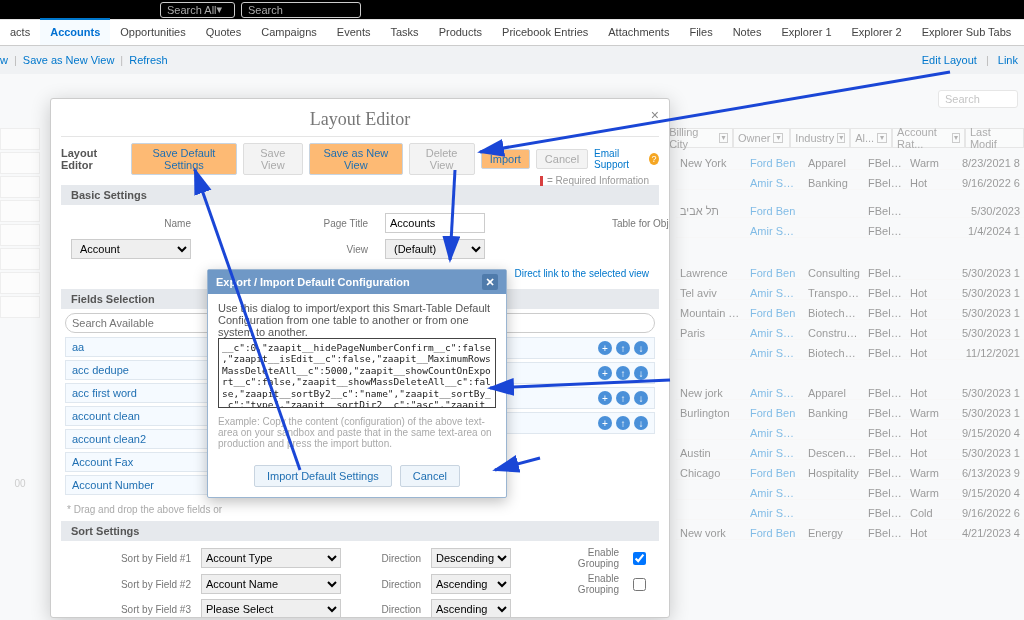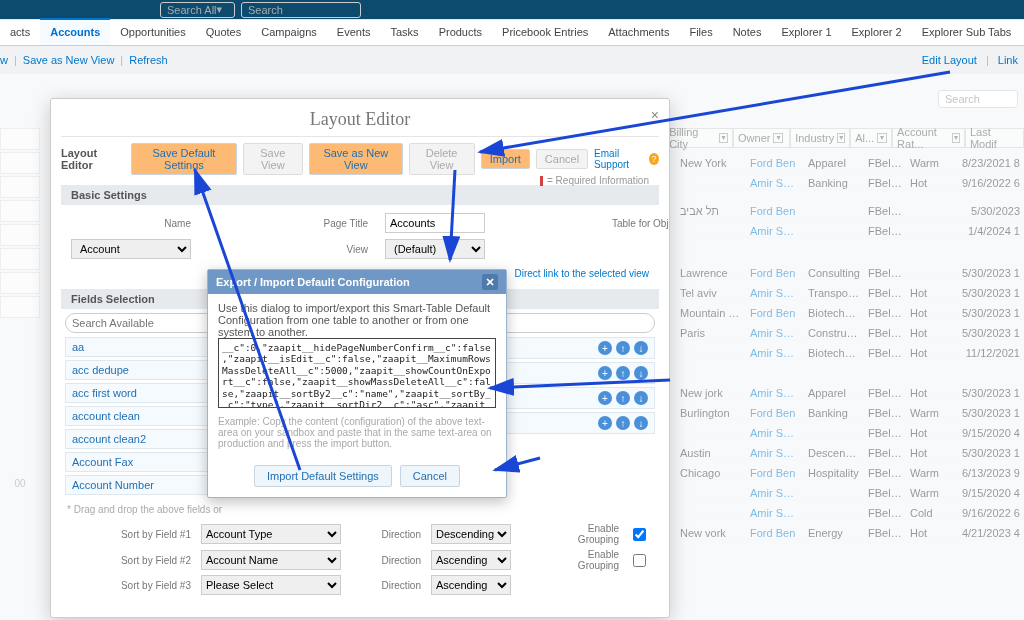--- a/index.html
+++ b/index.html
@@ -10,21 +10,21 @@
     color: #333;
     background: #f0f2f4;
     overflow: hidden;
     width: 1024px;
     height: 620px;
     position: relative;
   }
   
   .search-strip {
     position: absolute; left:0; top:0; right:0; height:20px;
-    background:#0c4a6e; border-bottom:1px solid #e5e5e5;
+    background:#000000; border-bottom:1px solid #e5e5e5;
     display:flex; align-items:center; padding-left:160px; gap:6px;
   }
   .search-strip .box { border:1px solid #ccc; border-radius:3px; height:16px; font-size:11px; color:#aaa; display:flex; align-items:center; padding:0 6px; }
   .search-strip .box1 { width:75px; }
   .search-strip .box2 { width:120px; }
   
   .tab-bar {
     position:absolute; left:0; top:20px; right:0; height:26px;
     background:#fff; border-bottom:1px solid #ccc;
     display:flex; align-items:flex-end; padding-left:0;
@@ -453,20 +453,21 @@
         <span class="actions">
             <span class="act">+</span>
             <span class="act">↑</span>
             <span class="act">↓</span>
           </span>
       </div>
     </div>
   </div>
   <div class="dragnote">* Drag and drop the above fields or</div>
 
+  <div class="section-bar">Sort Settings</div>
   <div class="sort-grid">
     <label>Sort by Field #1</label>
     <select><option>Account Type</option></select>
     <label>Direction</label>
     <select><option>Descending</option></select>
     <span></span>
     <label style="text-align:right">Enable Grouping</label>
     <input type="checkbox" checked="" class="cb" style="">
 
     <label>Sort by Field #2</label>

